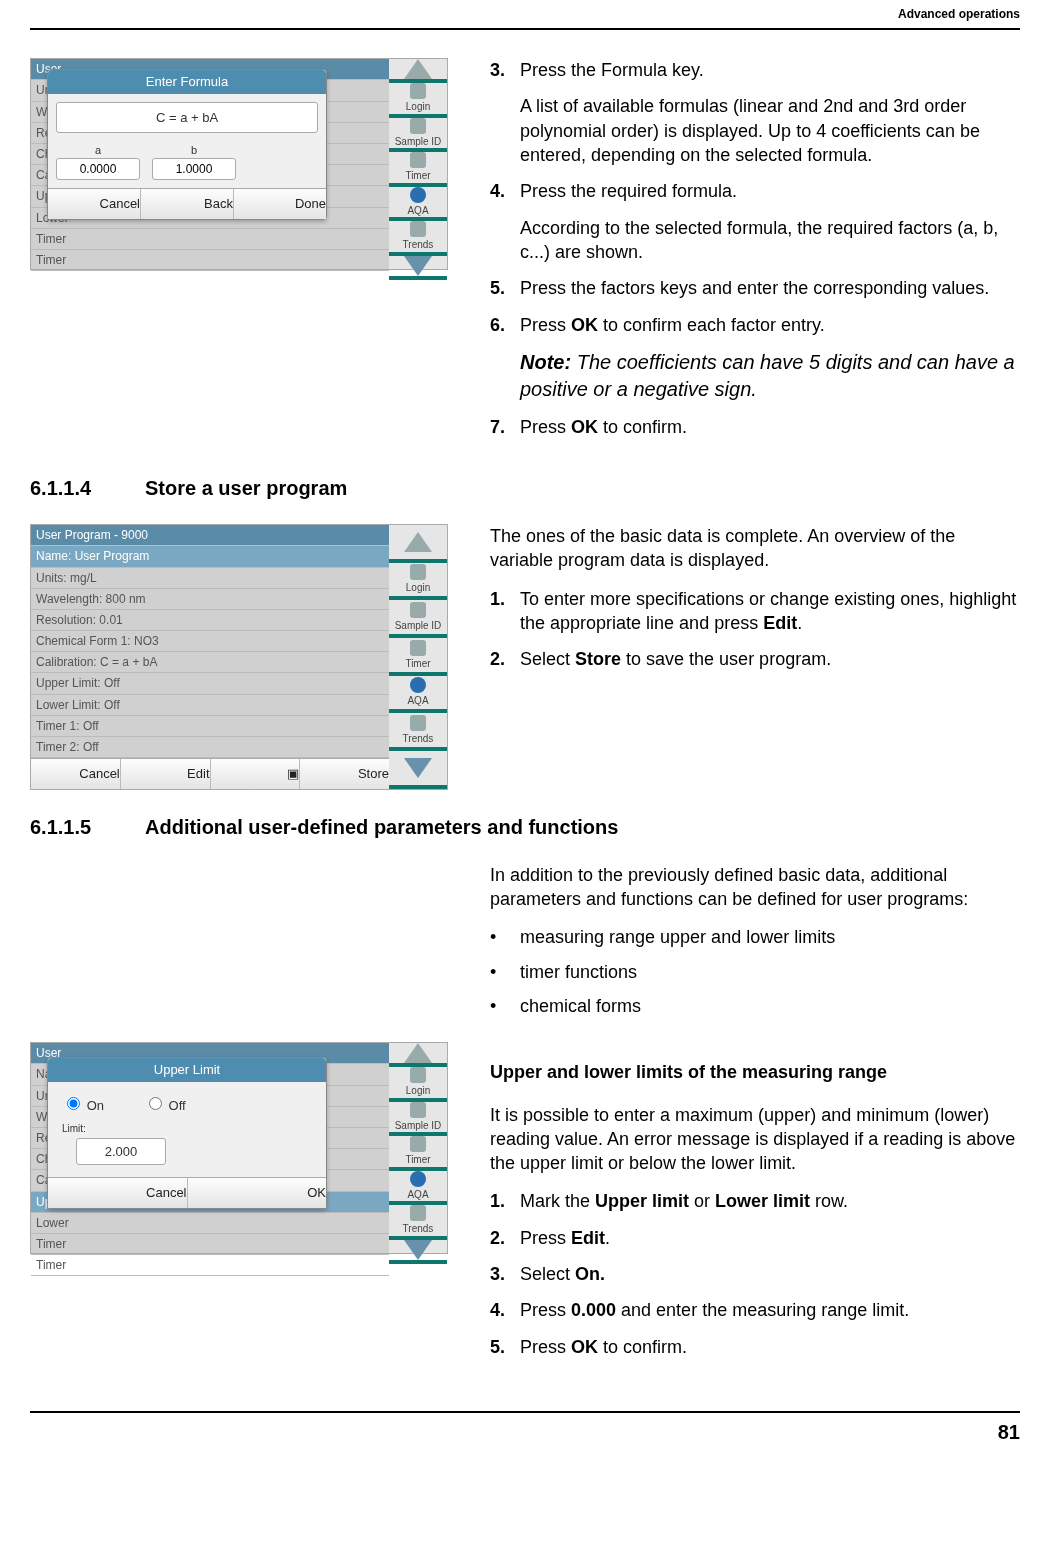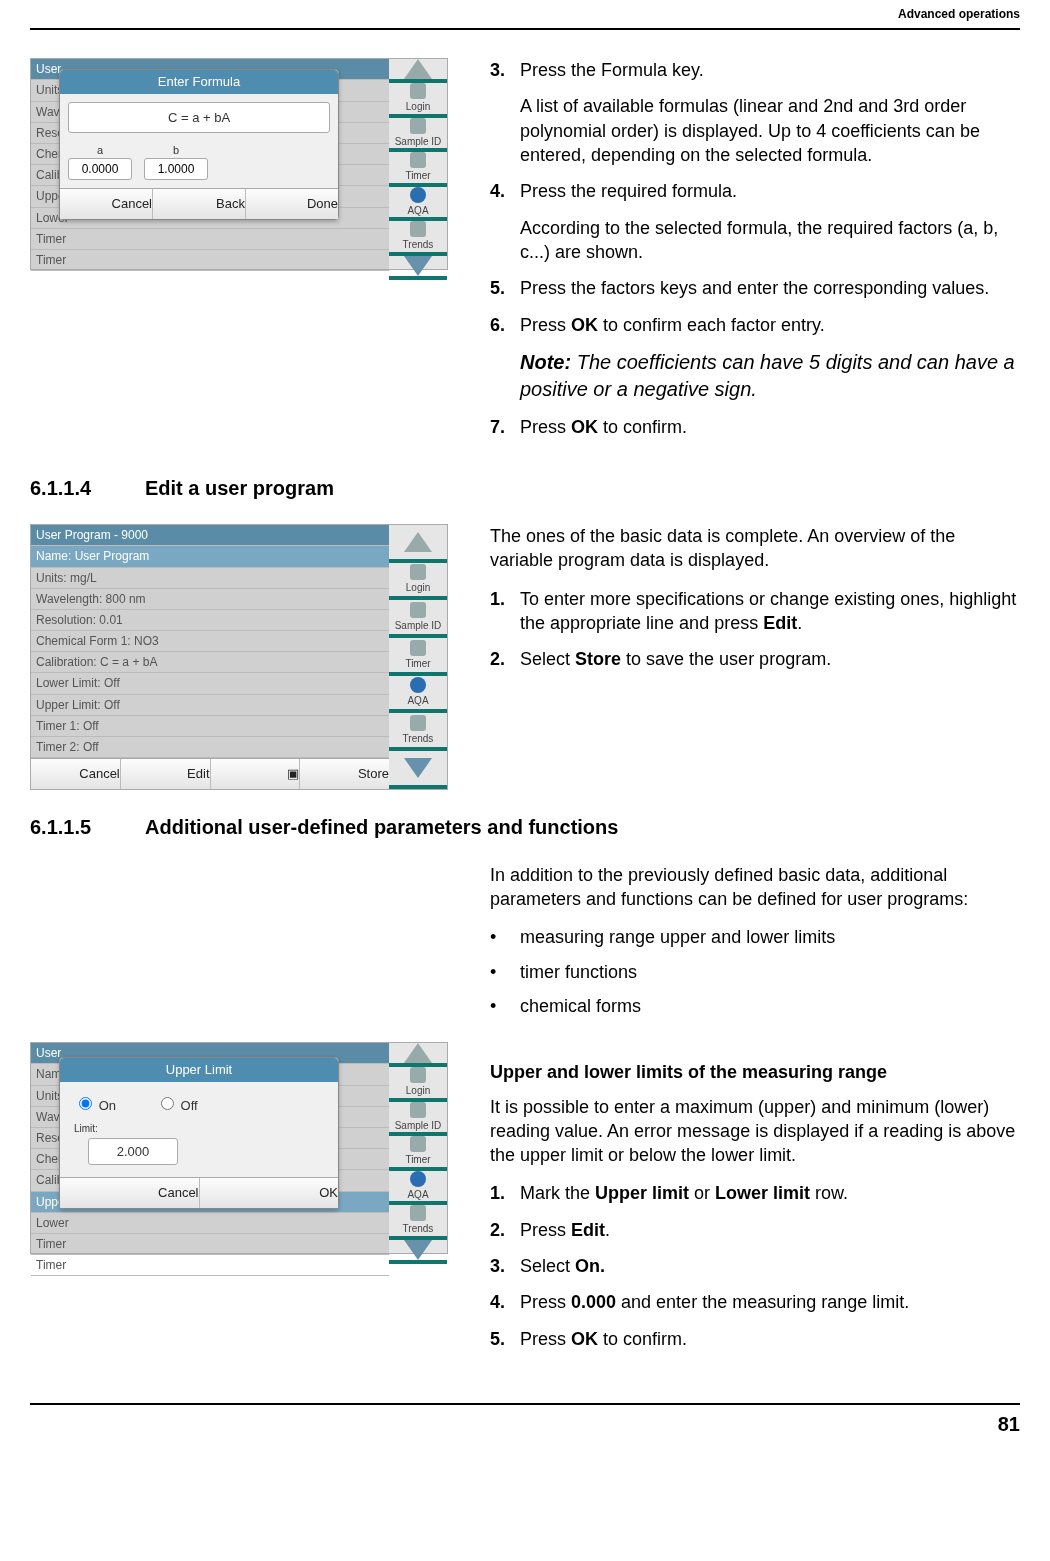--- a/index.html
+++ b/index.html
@@ -68,21 +68,21 @@
     background: #5a8ca8;
     color: #fff;
   }
   .fade-list > div.sel {
     background: #7aa8c2;
     color: #fff;
   }
   
   .dlg {
     position: absolute;
-    left: 28px; top: 10px;
+    left: 16px; top: 10px;
     background: #f0f0f0;
     border: 1px solid #888;
     border-radius: 4px;
     box-shadow: 0 2px 4px rgba(0,0,0,.25);
     width: 280px;
   }
   .dlg .dlg-title {
     background: #4f8db0;
     color: #fff;
     text-align: center;
@@ -101,21 +101,21 @@
     margin-bottom: 10px;
     border-radius: 3px;
     font-size: 13px;
   }
   .coeff-row { display: flex; gap: 12px; }
   .coeff {
     display: flex; flex-direction: column; align-items: center;
     font-size: 11px;
   }
   .coeff input {
-    width: 64px; text-align: center;
+    width: 84px; text-align: center;
     border: 1px solid #aaa; border-radius: 3px;
     padding: 3px 0; font-size: 12px; background: #fff;
   }
   .btnrow {
     display: flex;
     border-top: 1px solid #aaa;
     background: #f8f8f8;
   }
   .btnrow .sbtn, .btnrow .sbtn-sm {
     flex: 1;
@@ -174,21 +174,21 @@
   ol.num > li > .t { flex: 1; }
   .after-step { margin: 0 0 12px 30px; }
   .note { margin: 2px 0 12px 30px; font-style: italic; font-size: 20px; }
   .note b { font-style: italic; }
   h3.sec {
     font-size: 20px;
     font-weight: bold;
     margin: 24px 0 22px 0;
   }
   h3.sec .secnum { display:inline-block; width: 115px; }
-  .subhead { font-weight: bold; margin-bottom: 10px; }
+  .subhead { font-weight: bold; margin-bottom: 18px; }
   .para { margin: 0 0 14px 0; }
   ul.bul { margin: 0 0 14px 0; padding: 0; list-style: none; }
   ul.bul > li { display: flex; margin-bottom: 10px; }
   ul.bul > li::before { content: "•"; flex: 0 0 30px; }
   .bold { font-weight: bold; }
   .footer {
     border-top: 2px solid #000;
     margin-top: 40px;
     text-align: right;
     font-weight: bold;
@@ -312,38 +312,38 @@
             <span class="n">7.</span>
             <span class="t">
               <span>Press </span><span class="bold">OK</span><span> to confirm.</span>
             </span>
           </li>
       </ol>
     </div>
   </div>
 
   <h3 class="sec">
-    <span class="secnum">6.1.1.4</span><span>Edit a user program</span>
+    <span class="secnum">6.1.1.4</span><span>Store a user program</span>
   </h3>
 
   <div class="row">
     <div class="figcol">
       <div class="shot">
         <div class="body">
           <div class="left">
             <div class="fade-list">
               <div class="hdr">User Program - 9000</div>
               <div class="sel">Name: User Program</div>
               <div>Units: mg/L</div>
               <div>Wavelength: 800 nm</div>
               <div>Resolution: 0.01</div>
               <div>Chemical Form 1: NO3</div>
               <div>Calibration: C = a + bA</div>
+              <div>Upper Limit: Off</div>
               <div>Lower Limit: Off</div>
-              <div>Upper Limit: Off</div>
               <div>Timer 1: Off</div>
               <div>Timer 2: Off</div>
             </div>
             <div class="btnrow">
               <div class="sbtn">Cancel</div>
               <div class="sbtn">Edit</div>
               <div class="sbtn"><span>▣</span></div>
               <div class="sbtn">Store</div>
             </div>
           </div>

